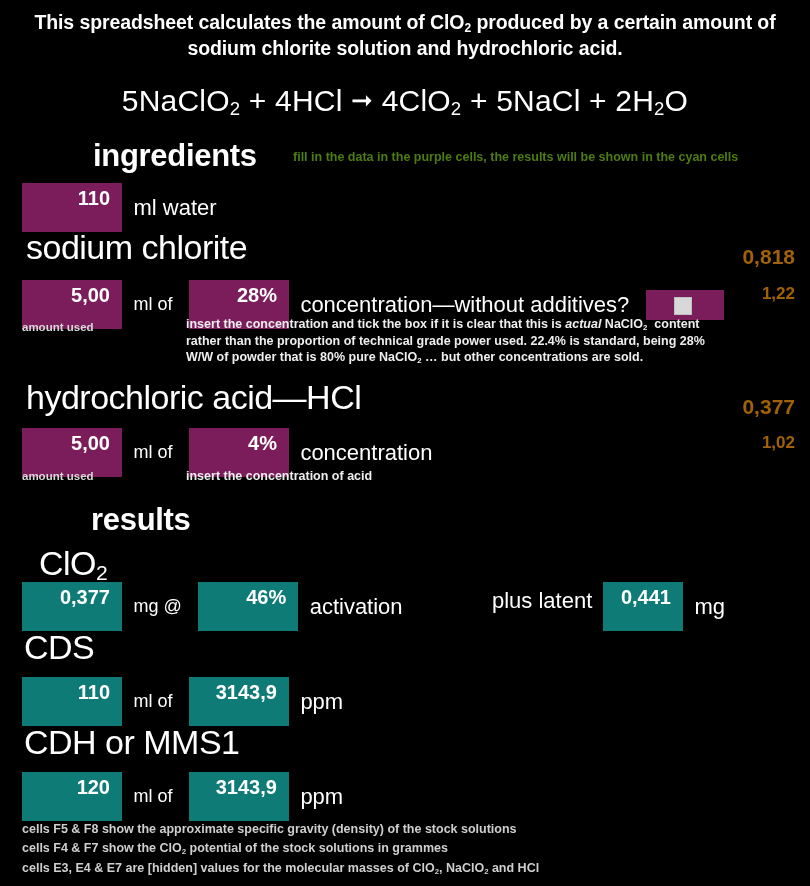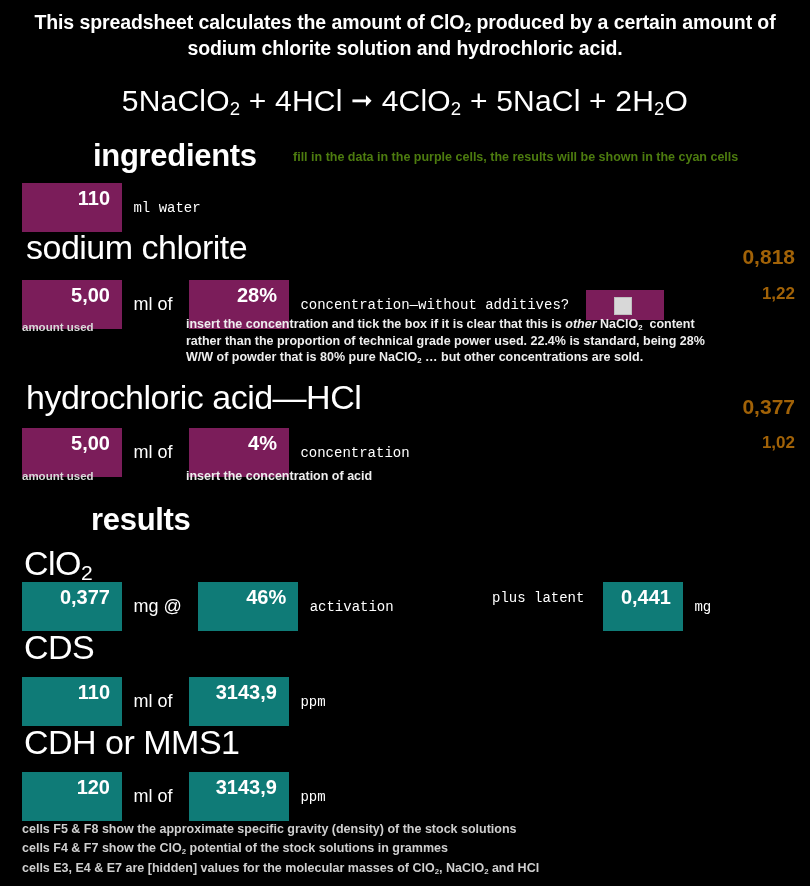--- a/index.html
+++ b/index.html
@@ -74,25 +74,24 @@
   .w-input { width: 100px; }
   .w-mid   { width: 100px; }
 
   .unit {
     font-size: 18px;
     font-weight: normal;
     vertical-align: middle;
     padding-left: 7px;
   }
   .unit-b {
-    font-size: 14px;
+    font-size: 22px;
     font-weight: normal;
     vertical-align: middle;
     padding-left: 7px;
-    font-family: Liberation Mono, monospace;
   }
   .caption {
     font-size: 11.5px;
     color: #d9d9d9;
     font-weight: bold;
   }
   .note {
     font-size: 12.5px;
     color: #eeeeee;
     font-weight: bold;
@@ -195,21 +194,21 @@
     </span>
   </div>
   <div class="row" style="left:730px; top:284px; width:65px; text-align:right;">
     <span class="gray-val">1,22</span>
   </div>
 
   <div class="row" style="left:22px; top:317px;">
     <span class="caption">amount used</span>
   </div>
   <div class="row" style="left:186px; top:316px; width:610px;">
-    <div class="note">insert the concentration and tick the box if it is clear that this is <span class="italic">other</span> NaClO<sub>2</sub>&nbsp; content</div>
+    <div class="note">insert the concentration and tick the box if it is clear that this is <span class="italic">actual</span> NaClO<sub>2</sub>&nbsp; content</div>
     <div class="note">rather than the proportion of technical grade power used. 22.4% is standard, being 28%</div>
     <div class="note">W/W of powder that is 80% pure NaClO<sub>2</sub> … but other concentrations are sold.</div>
   </div>
 
   <div class="row" style="left:26px; top:378px;">
     <span class="big-title">hydrochloric acid—HCl</span>
   </div>
   <div class="row" style="left:730px; top:395px; width:65px; text-align:right;">
     <span class="white-val">0,377</span>
   </div>
@@ -228,21 +227,21 @@
     <span class="caption">amount used</span>
   </div>
   <div class="row" style="left:186px; top:466px;">
     <span class="note">insert the concentration of acid</span>
   </div>
 
   <div class="row" style="left:91px; top:502px;">
     <span class="sec-title">results</span>
   </div>
 
-  <div class="row" style="left:24px; top:544px;">
+  <div class="row" style="left:39px; top:544px;">
     <span class="big-title">ClO<sub>2</sub></span>
   </div>
 
   <div class="row" style="left:22px; top:582px;">
     <span class="cell teal w-input">0,377</span>
     <span class="unit">mg @</span>
     <span class="cell teal w-mid" style="margin-left:12px;">46%</span>
     <span class="unit-b">activation</span>
   </div>
   <div class="row" style="left:492px; top:588px;">

